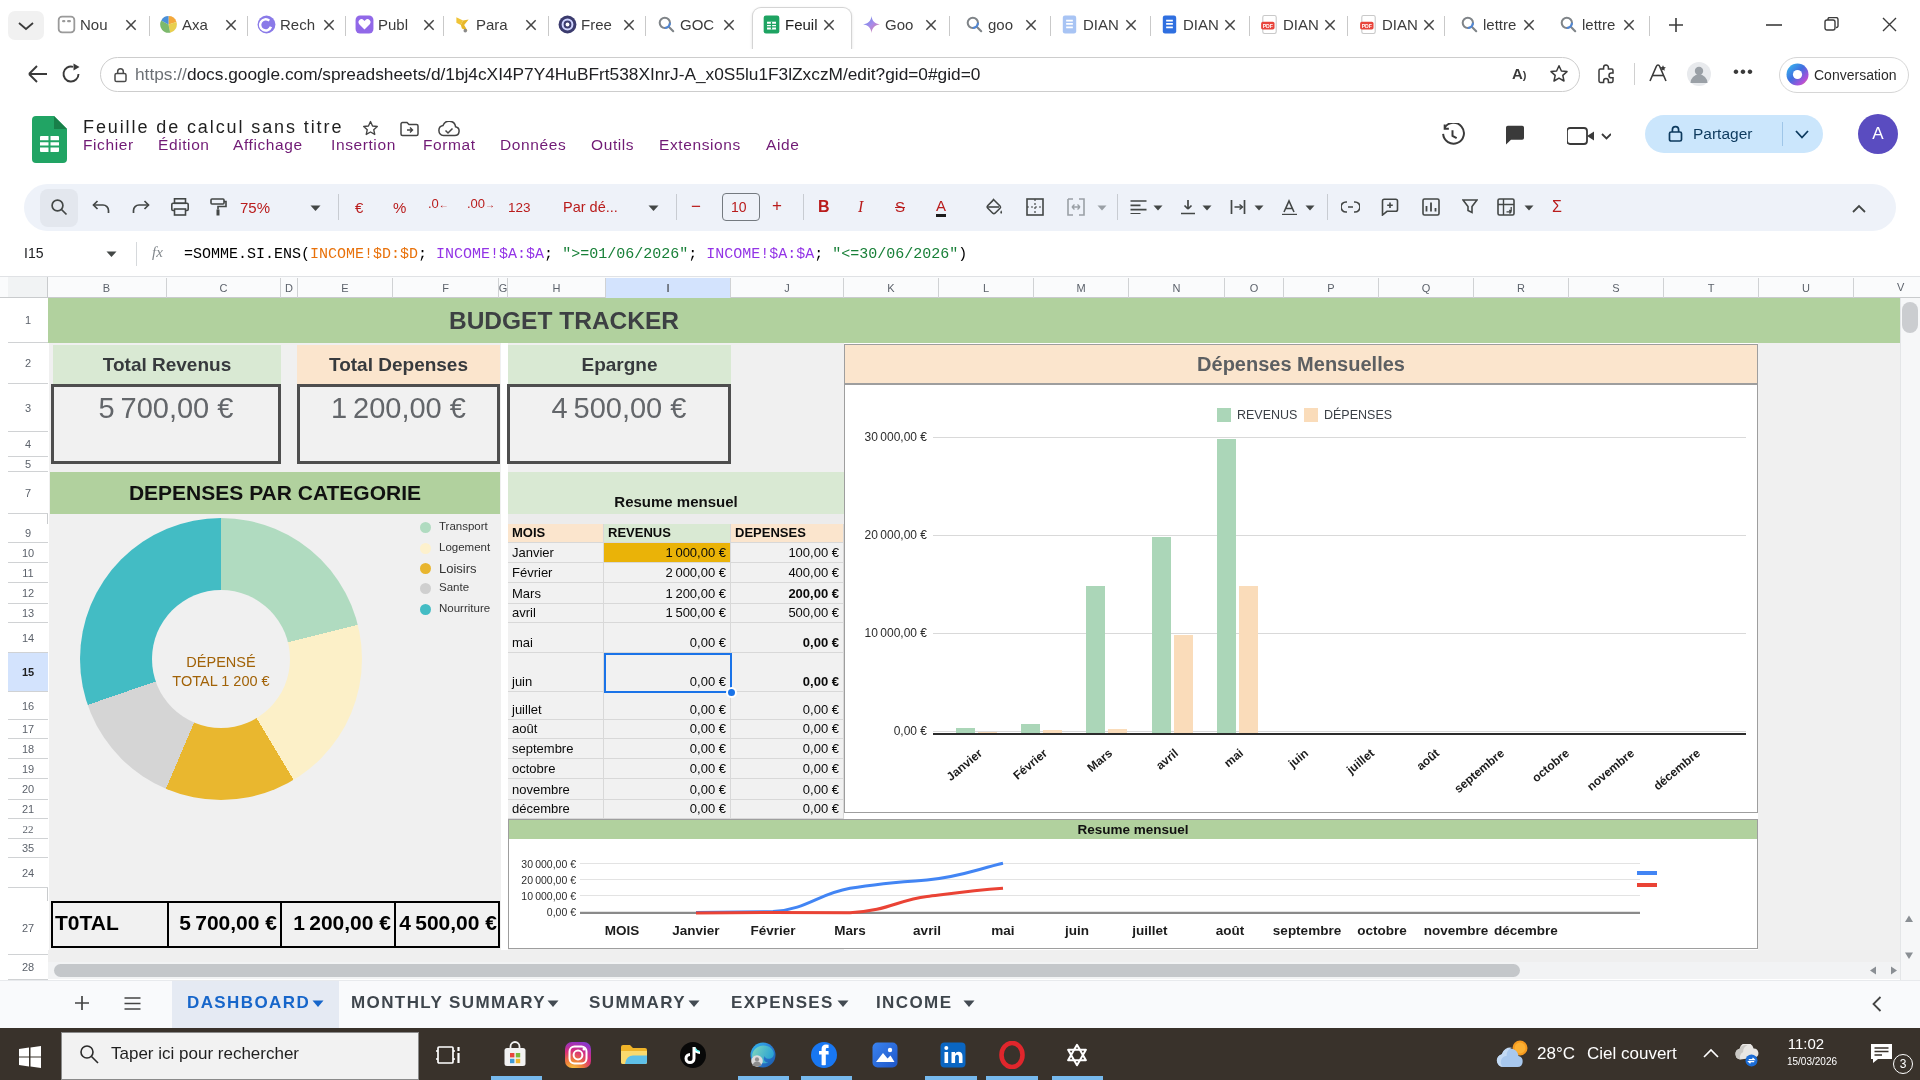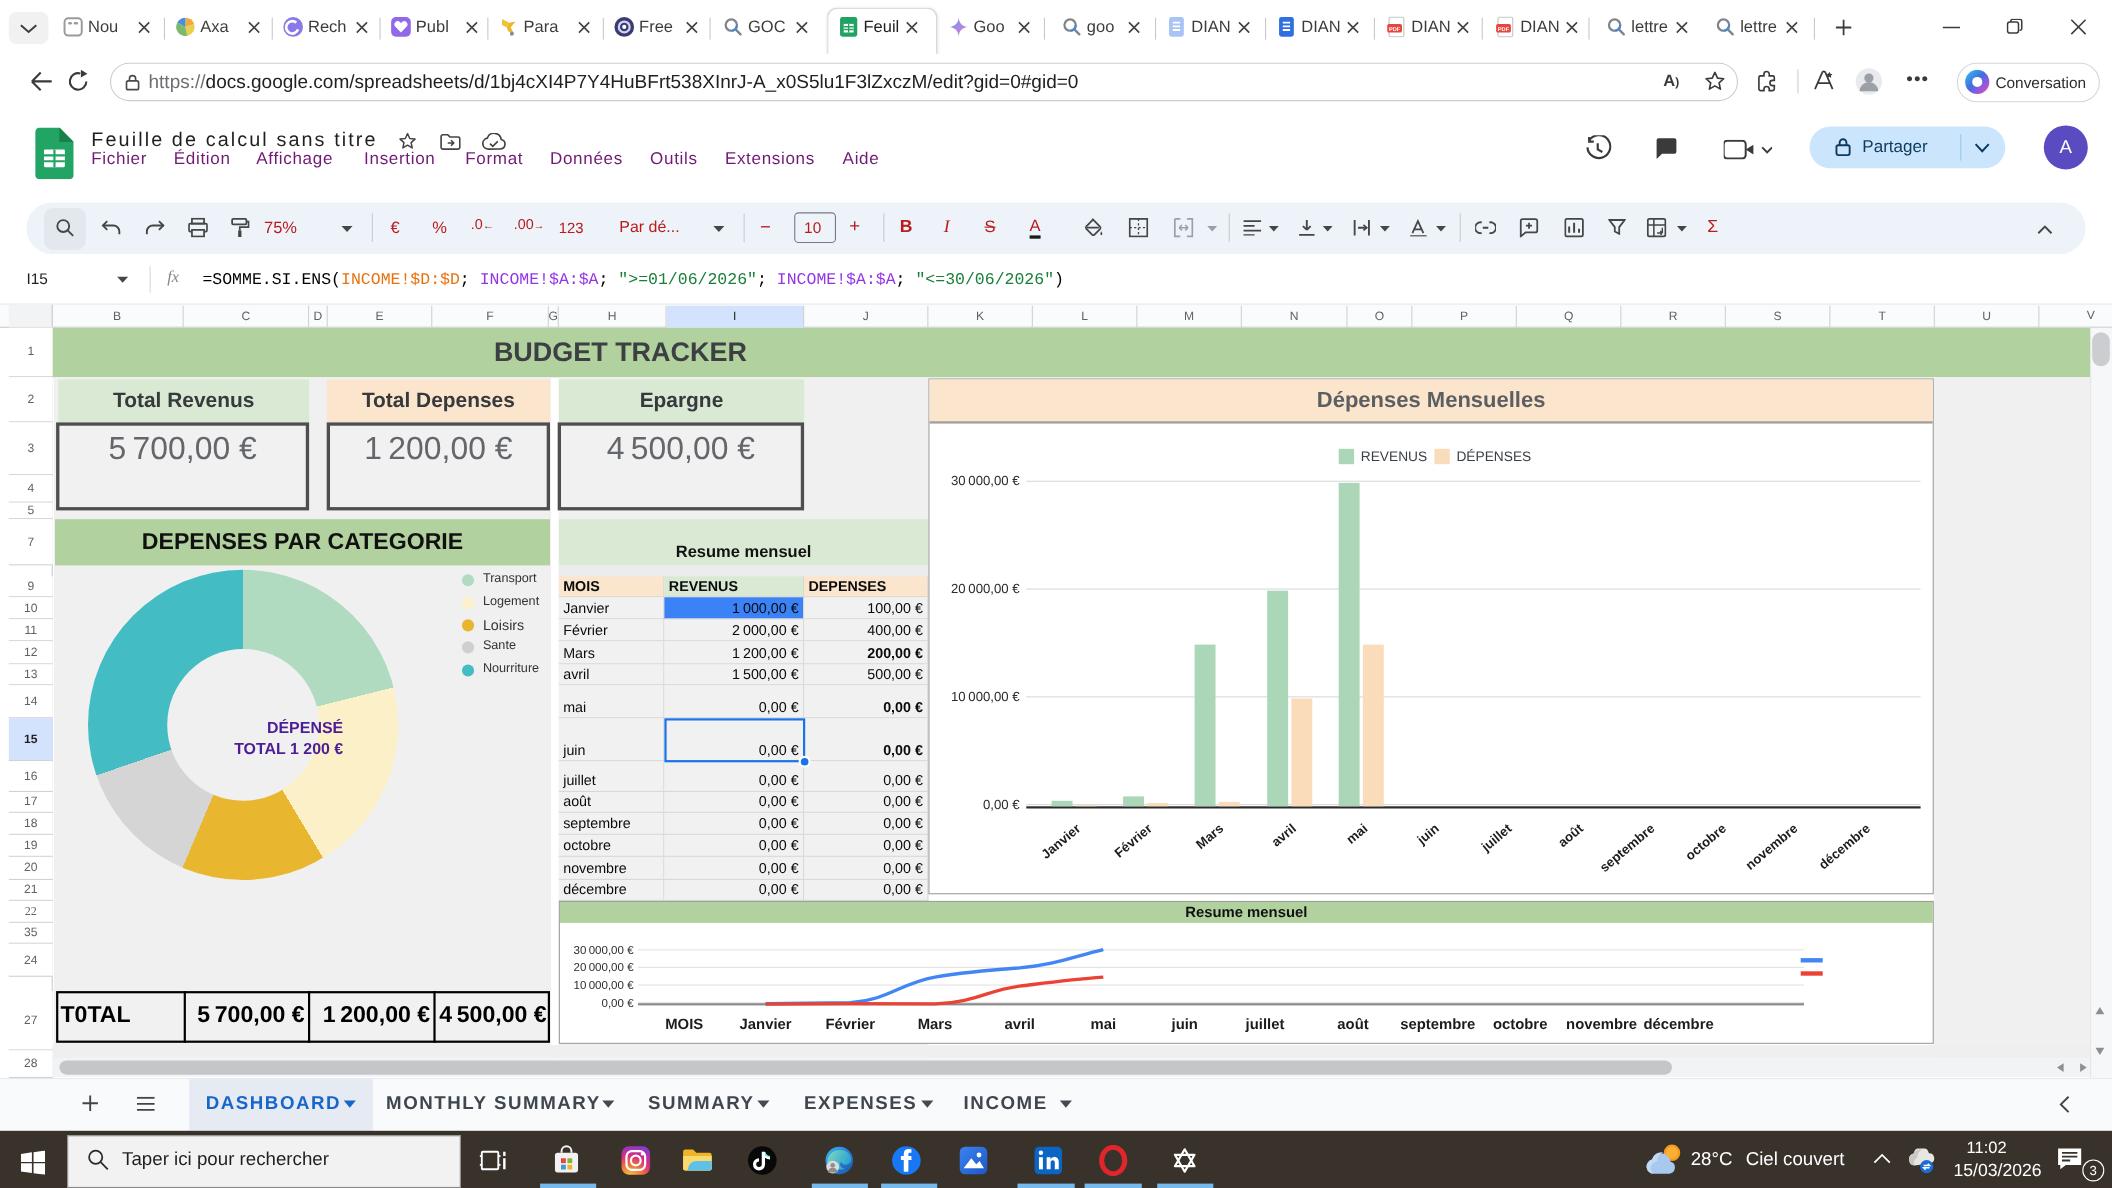--- a/index.html
+++ b/index.html
@@ -486,39 +486,39 @@
 <div class="a" style="left:51px;top:392px;width:230px;text-align:center;font-size:29px;color:#63666a">5 700,00 €</div>
 <div class="a" style="left:297px;top:345px;width:203px;height:39px;background:#fbe5cd;display:flex;align-items:center;justify-content:center;font-size:19px;font-weight:bold;color:#373a3d">Total Depenses</div>
 <div class="a" style="left:297px;top:384px;width:203px;height:80px;background:#f1f1f1;border:3px solid #4e4e4e"></div>
 <div class="a" style="left:297px;top:392px;width:203px;text-align:center;font-size:29px;color:#63666a">1 200,00 €</div>
 <div class="a" style="left:508px;top:345px;width:223px;height:39px;background:#d9e9d3;display:flex;align-items:center;justify-content:center;font-size:19px;font-weight:bold;color:#373a3d">Epargne</div>
 <div class="a" style="left:507px;top:384px;width:224px;height:80px;background:#f1f1f1;border:3px solid #4e4e4e"></div>
 <div class="a" style="left:507px;top:392px;width:224px;text-align:center;font-size:29px;color:#63666a">4 500,00 €</div>
 <div class="a" style="left:50px;top:472px;width:450px;height:42px;background:#b1d19e;display:flex;align-items:center;justify-content:center;font-size:21px;font-weight:bold;color:#111">DEPENSES PAR CATEGORIE</div>
 <div class="a" style="left:80px;top:518px;width:282px;height:282px;border-radius:50%;background:conic-gradient(#b0dbc0 0deg 76deg,#fcf0c8 76deg 149deg,#e9b72f 149deg 203deg,#d5d5d5 203deg 251deg,#43bcc4 251deg 360deg)"></div>
 <div class="a" style="left:152px;top:590px;width:138px;height:138px;border-radius:50%;background:#f0f0f0"></div>
-<div class="a" style="left:130px;top:653px;width:182px;text-align:right;font-size:14.5px;font-weight:bold;color:#4c1d95;line-height:19px">DÉPENSÉ<br>TOTAL 1 200 €</div>
+<div class="a" style="left:130px;top:653px;width:182px;text-align:center;font-size:14.5px;font-weight:normal;color:#a16207;line-height:19px">DÉPENSÉ<br>TOTAL 1 200 €</div>
 <div class="a" style="left:420px;top:522px;width:11px;height:11px;border-radius:50%;background:#b0dbc0"></div>
 <div class="a" style="left:439px;top:520px;font-size:11.5px;color:#333">Transport</div>
 <div class="a" style="left:420px;top:543px;width:11px;height:11px;border-radius:50%;background:#fdf1cd"></div>
 <div class="a" style="left:439px;top:541px;font-size:11.5px;color:#333">Logement</div>
 <div class="a" style="left:420px;top:563px;width:11px;height:11px;border-radius:50%;background:#e8b52e"></div>
 <div class="a" style="left:439px;top:561px;font-size:13px;color:#333">Loisirs</div>
 <div class="a" style="left:420px;top:583px;width:11px;height:11px;border-radius:50%;background:#cfcfcf"></div>
 <div class="a" style="left:439px;top:581px;font-size:11.5px;color:#333">Sante</div>
 <div class="a" style="left:420px;top:604px;width:11px;height:11px;border-radius:50%;background:#43bcc4"></div>
 <div class="a" style="left:439px;top:602px;font-size:11.5px;color:#333">Nourriture</div>
 <div class="a" style="left:508px;top:472px;width:336px;height:42px;background:#d9e9d3"></div>
 <div class="a" style="left:508px;top:493px;width:336px;text-align:center;font-size:15px;font-weight:bold;color:#111">Resume mensuel</div>
 <div class="a" style="left:508px;top:514px;width:336px;height:10px;background:#ececec"></div>
 <div class="tcell" style="left:508px;top:524px;width:96px;height:19px;background:#fbe5cd;border-bottom:1px solid #d8d8d8;border-right:1px solid #d8d8d8;font-weight:bold;padding-left:4px;padding-bottom:2px">MOIS</div>
 <div class="tcell" style="left:604px;top:524px;width:127px;height:19px;background:#d9e9d3;border-bottom:1px solid #d8d8d8;border-right:1px solid #d8d8d8;font-weight:bold;padding-left:4px;padding-bottom:2px">REVENUS</div>
 <div class="tcell" style="left:731px;top:524px;width:113px;height:19px;background:#fbe5cd;border-bottom:1px solid #d8d8d8;border-right:1px solid #d8d8d8;font-weight:bold;padding-left:4px;padding-bottom:2px">DEPENSES</div>
 <div class="tcell" style="left:508px;top:543px;width:96px;height:20px;background:#f1f1f1;border-bottom:1px solid #d8d8d8;border-right:1px solid #d8d8d8;padding-left:4px;padding-bottom:2px">Janvier</div>
-<div class="tcell num" style="left:604px;top:543px;width:127px;height:20px;background:#3b82f6;border-bottom:1px solid #d8d8d8;border-right:1px solid #d8d8d8;padding-right:4px;padding-bottom:2px">1 000,00 €</div>
+<div class="tcell num" style="left:604px;top:543px;width:127px;height:20px;background:#eab308;border-bottom:1px solid #d8d8d8;border-right:1px solid #d8d8d8;padding-right:4px;padding-bottom:2px">1 000,00 €</div>
 <div class="tcell num" style="left:731px;top:543px;width:113px;height:20px;background:#f1f1f1;border-bottom:1px solid #d8d8d8;border-right:1px solid #d8d8d8;padding-right:4px;padding-bottom:2px">100,00 €</div>
 <div class="tcell" style="left:508px;top:563px;width:96px;height:20px;background:#f1f1f1;border-bottom:1px solid #d8d8d8;border-right:1px solid #d8d8d8;padding-left:4px;padding-bottom:2px">Février</div>
 <div class="tcell num" style="left:604px;top:563px;width:127px;height:20px;background:#f1f1f1;border-bottom:1px solid #d8d8d8;border-right:1px solid #d8d8d8;padding-right:4px;padding-bottom:2px">2 000,00 €</div>
 <div class="tcell num" style="left:731px;top:563px;width:113px;height:20px;background:#f1f1f1;border-bottom:1px solid #d8d8d8;border-right:1px solid #d8d8d8;padding-right:4px;padding-bottom:2px">400,00 €</div>
 <div class="tcell" style="left:508px;top:583px;width:96px;height:21px;background:#f1f1f1;border-bottom:1px solid #d8d8d8;border-right:1px solid #d8d8d8;padding-left:4px;padding-bottom:2px">Mars</div>
 <div class="tcell num" style="left:604px;top:583px;width:127px;height:21px;background:#f1f1f1;border-bottom:1px solid #d8d8d8;border-right:1px solid #d8d8d8;padding-right:4px;padding-bottom:2px">1 200,00 €</div>
 <div class="tcell num" style="left:731px;top:583px;width:113px;height:21px;background:#f1f1f1;border-bottom:1px solid #d8d8d8;border-right:1px solid #d8d8d8;font-weight:bold;padding-right:4px;padding-bottom:2px">200,00 €</div>
 <div class="tcell" style="left:508px;top:604px;width:96px;height:19px;background:#f1f1f1;border-bottom:1px solid #d8d8d8;border-right:1px solid #d8d8d8;padding-left:4px;padding-bottom:2px">avril</div>
 <div class="tcell num" style="left:604px;top:604px;width:127px;height:19px;background:#f1f1f1;border-bottom:1px solid #d8d8d8;border-right:1px solid #d8d8d8;padding-right:4px;padding-bottom:2px">1 500,00 €</div>
 <div class="tcell num" style="left:731px;top:604px;width:113px;height:19px;background:#f1f1f1;border-bottom:1px solid #d8d8d8;border-right:1px solid #d8d8d8;padding-right:4px;padding-bottom:2px">500,00 €</div>
@@ -784,17 +784,17 @@
 <svg class="a" style="left:1703px;top:1048px" width="16" height="10" viewBox="0 0 16 10">
     <path d="M1 9 L8 2 L15 9" fill="none" stroke="#fff" stroke-width="1.6"></path>
   </svg>
 <svg class="a" style="left:1734px;top:1044px" width="26" height="24" viewBox="0 0 26 24">
     <path d="M6.5 15.5 a5.5 5.5 0 0 1-.9-10.8 a7.2 7.2 0 0 1 14-0.2 a4.6 4.6 0 0 1 1.5 9 Z" fill="#e8e6e3"></path>
     <path d="M6.5 15.5 a5.5 5.5 0 0 1-.9-10.8 a7.2 7.2 0 0 1 8-3.4 c-3.4 1.2-4.8 4.2-4.4 6.8 a5.5 5.5 0 0 0-2.7 7.4 Z" fill="#cac8c4"></path>
     <circle cx="17.5" cy="16.5" r="6" fill="#1b6cd6"></circle>
     <path d="M14.8 15.6 h5.4 l-1.7-1.7 M20.2 17.6 h-5.4 l1.7 1.7" stroke="#fff" stroke-width="1.3" fill="none"></path>
   </svg>
 <div class="a" style="left:1770px;top:1035px;width:72px;text-align:center;font-size:15px;color:#fff">11:02</div>
-<div class="a" style="left:1768px;top:1056px;width:88px;text-align:right;font-size:16px;color:#fff">15/03/2026</div>
+<div class="a" style="left:1768px;top:1056px;width:88px;text-align:center;font-size:10px;color:#fff">15/03/2026</div>
 <svg class="a" style="left:1869px;top:1042px" width="25" height="24" viewBox="0 0 25 24">
     <path d="M2 2 H23 V17 H9 L4 21 V17 H2 Z" fill="#fff"></path>
     <path d="M5.5 6 H19.5 M5.5 9.5 H19.5 M5.5 13 H13" stroke="#39322b" stroke-width="1.6"></path>
   </svg>
 <div class="a" style="left:1893px;top:1054px;width:20px;height:20px;border-radius:50%;border:1.5px solid #fff;background:#39322b;color:#fff;font-size:12px;display:flex;align-items:center;justify-content:center">3</div>
 </body></html>

